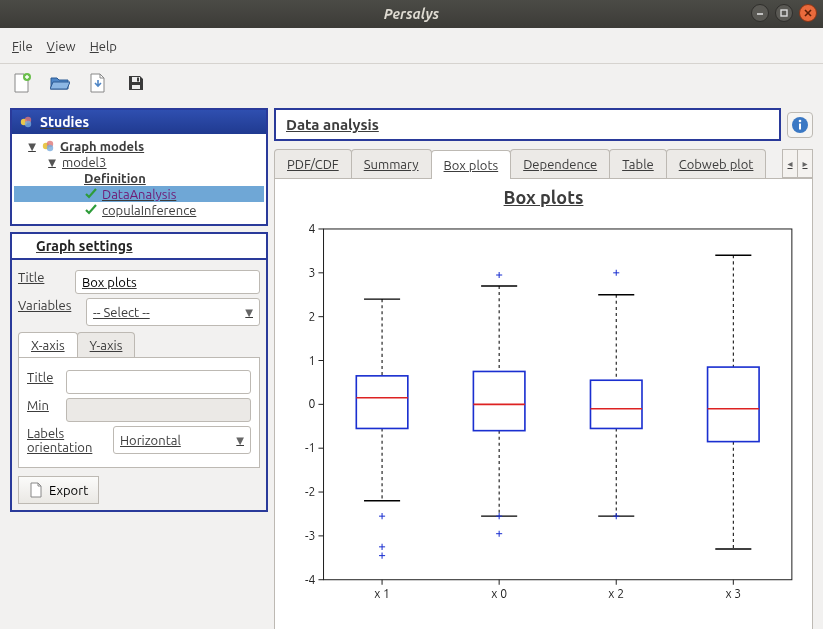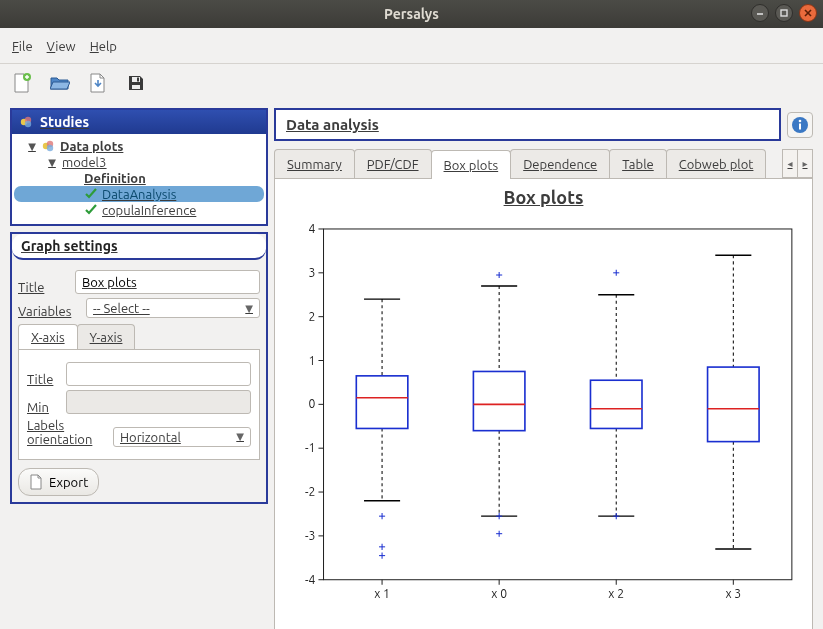--- a/index.html
+++ b/index.html
@@ -1,19 +1,19 @@
 <!DOCTYPE html>
 <html><head>
 <meta charset="utf-8">
 <style>
   * { box-sizing: border-box; margin: 0; padding: 0; font-family: "Ubuntu", "DejaVu Sans", sans-serif; }
   body { background: #f2f1f0; width: 823px; height: 629px; overflow: hidden; font-size: 13px; color: #3c3c3c; }
 
   
-  .titlebar { height: 28px; background: linear-gradient(#4b4b46, #3c3b37); display: flex; align-items: center; justify-content: center; position: relative; }
+  .titlebar { height: 28px; background: linear-gradient(#4b4b46, #3c3b37); display: flex; align-items: center; justify-content: center; position: relative; font-style: italic; }
   .titlebar-title { color: #dfdbd2; font-weight: bold; font-size: 14px; }
   .window-ctrls { position: absolute; right: 6px; top: 4px; display: flex; gap: 6px; }
   .wbtn { width: 18px; height: 18px; border-radius: 9px; display:flex; align-items:center; justify-content:center; }
   .wbtn-min, .wbtn-max { background: #5a5954; border:1px solid #2f2e2b; }
   .wbtn-close { background: #e96a3c; border:1px solid #8a3516; }
   .wbtn svg { width: 10px; height: 10px; }
 
   
   .menubar { height: 36px; background: #f2f1f0; display:flex; align-items:center; padding: 0 6px; gap: 2px; border-bottom:1px solid #d6d3cf; }
   .menuitem { padding: 2px 6px; border-radius: 3px; }
@@ -26,48 +26,48 @@
   
   .main { display:flex; padding: 6px 10px 10px 10px; gap: 6px; height: calc(629px - 28px - 24px - 38px); text-decoration: underline; }
 
   .left-col { width: 258px; display:flex; flex-direction:column; gap: 6px; }
   .right-col { flex:1; display:flex; flex-direction:column; }
 
   
   .panel { border:2px solid #2a3a9a; background:#fff; }
   .panel-hd { background: linear-gradient(#2f4fb0, #203a90); color:#fff; font-weight:bold; padding: 4px 8px; font-size:14px; display:flex; align-items:center; gap:6px; }
   .panel-hd svg { width:14px; height:14px; }
-  .white-hd { background:#fff; color:#222; padding: 4px 9px; font-weight:bold; font-size:14px;border-radius:11px; }
+  .white-hd { background:#fff; color:#222; padding: 4px 24px; font-weight:bold; font-size:14px; }
 
   
   .tree-body { background:#fff; padding: 4px 2px 6px 2px; font-size:13px; }
   .tree-row { display:flex; align-items:center; gap:4px; padding: 1px 4px; white-space:nowrap; }
-  .tree-row.sel { background:#6fa7d6; color:#0c4a6e;border-radius:7px; }
+  .tree-row.sel { background:#6fa7d6; color:#701a75; }
   .tree-toggle { width:12px; text-align:center; color:#555; font-size:10px; }
   .tree-label { }
   .bold { font-weight:bold; }
   .ul-text { text-decoration: underline; }
   .check-ico { width:14px; height:14px; }
 
   
   .gs-body { background:#f2f1f0; padding: 6px 6px; }
-  .gs-row { display:flex; align-items:flex-end; gap:6px; margin: 4px 0; }
+  .gs-row { display:flex; align-items:flex-start; gap:6px; margin: 4px 0; }
   .gs-label { width: 62px; font-size:13px; }
   .txt-in { flex:1; height:24px; border:1px solid #bdb9b3; background:#fff; border-radius:3px; padding: 0 6px; font-size:13px; }
   .txt-in.dis { background:#ebe9e6; color:#888; }
-  .select { flex:1; height:20px; border:1px solid #bdb9b3; background:#fff; border-radius:3px; padding: 0 6px; display:flex; align-items:center; justify-content:space-between; font-size:13px; }
+  .select { flex:1; height:28px; border:1px solid #bdb9b3; background:#fff; border-radius:3px; padding: 0 6px; display:flex; align-items:center; justify-content:space-between; font-size:13px; }
   .select .arrow { font-size:10px; color:#666; }
 
   .axis-tabs { display:flex; margin-top:6px; }
   .axis-tab { padding: 5px 12px; border:1px solid #bdb9b3; background:#ebe9e6; border-bottom:none; border-top-left-radius:4px; border-top-right-radius:4px; margin-right:-1px; font-size:13px; }
   .axis-tab.active { background:#fff; position:relative; z-index:1; }
   .axis-panel { border:1px solid #bdb9b3; background:#fff; padding:8px 8px; }
 
   .export-row { margin-top:8px; }
-  .btn { height:28px; border:1px solid #bdb9b3; background:linear-gradient(#fbfbfa,#eae8e4); border-radius:12px; padding: 0 10px; display:inline-flex; align-items:center; gap:6px; font-size:13px; }
+  .btn { height:28px; border:1px solid #bdb9b3; background:linear-gradient(#fbfbfa,#eae8e4); border-radius:0; padding: 0 10px; display:inline-flex; align-items:center; gap:6px; font-size:13px; }
 
   
   .da-header-wrap { display:flex; align-items:center; gap:6px; }
   .da-header { flex:1; border:2px solid #2a3a9a; background:#fff; padding: 6px 10px; font-weight:bold; font-size:15px; }
   .info-btn { width:26px; height:26px; border:1px solid #bdb9b3; border-radius:4px; background:#f6f5f3; display:flex; align-items:center; justify-content:center; }
 
   .tab-strip { display:flex; align-items:stretch; margin-top:8px; border-bottom:1px solid #bdb9b3; position:relative; }
   .tab { padding: 7px 12px; border:1px solid #bdb9b3; background:#eceae7; border-bottom:none; border-top-left-radius:4px; border-top-right-radius:4px; margin-right:-1px; font-size:13px; white-space:nowrap; }
   .tab.active { background:#fff; position:relative; top:1px; }
   .tab-scroll { margin-left:auto; display:flex; }
@@ -155,21 +155,21 @@
         <span>Studies</span>
       </div>
       <div class="tree-body">
         <div class="tree-row" style="padding-left:12px">
           <span class="tree-toggle">▼</span>
           <svg width="14" height="14">
               <circle cx="4" cy="7" r="3.2" fill="#e9c74b"></circle>
               <circle cx="8" cy="5" r="3.2" fill="#d77" opacity=".8"></circle>
               <circle cx="8" cy="9" r="3.2" fill="#7ad" opacity=".8"></circle>
             </svg>
-          <span class="tree-label bold">Data plots</span>
+          <span class="tree-label bold">Graph models</span>
         </div>
         <div class="tree-row" style="padding-left:32px">
           <span class="tree-toggle">▼</span>
           <span class="tree-label ul-text">model3</span>
         </div>
         <div class="tree-row" style="padding-left:70px">
           <span class="tree-label bold">Definition</span>
         </div>
         <div class="tree-row sel" style="padding-left:70px">
           <svg class="check-ico" viewBox="0 0 14 14">
@@ -243,22 +243,22 @@
       <div class="info-btn">
         <svg width="18" height="18" viewBox="0 0 18 18">
             <circle cx="9" cy="9" r="8" fill="#3b78c4"></circle>
             <circle cx="9" cy="5" r="1.3" fill="#fff"></circle>
             <rect x="8" y="7.5" width="2" height="6" fill="#fff"></rect>
           </svg>
       </div>
     </div>
 
     <div class="tab-strip">
+      <div class="tab">PDF/CDF</div>
       <div class="tab">Summary</div>
-      <div class="tab">PDF/CDF</div>
       <div class="tab active">Box plots</div>
       <div class="tab">Dependence</div>
       <div class="tab">Table</div>
       <div class="tab">Cobweb plot</div>
       <div class="tab-scroll">
         <div class="sbtn">◂</div>
         <div class="sbtn">▸</div>
       </div>
     </div>
 

